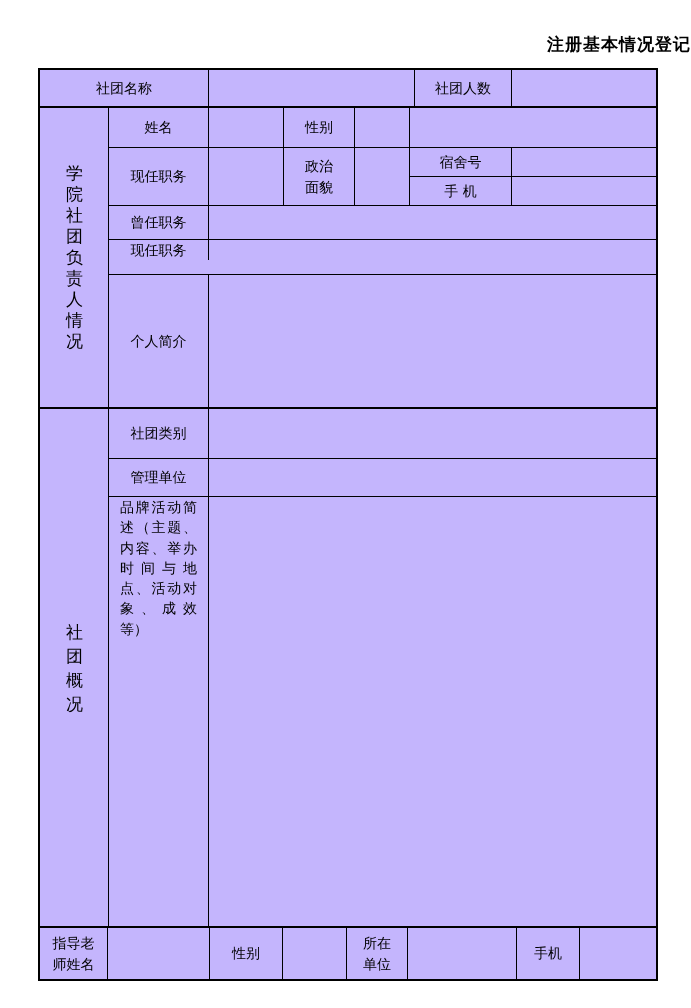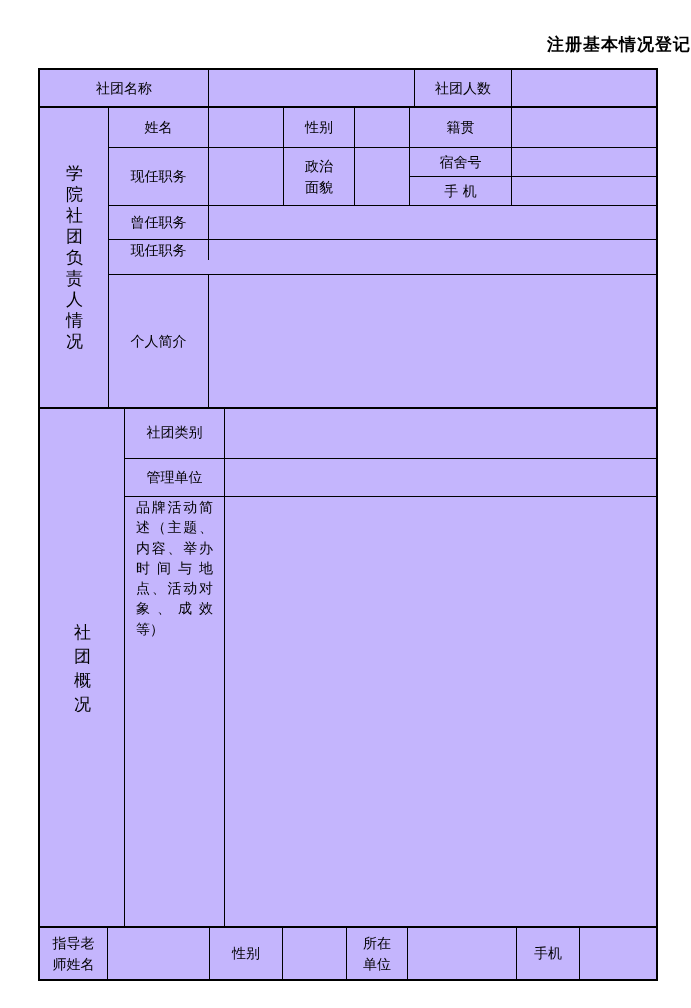--- a/index.html
+++ b/index.html
@@ -63,21 +63,20 @@
       <div class="cell" style="width:69px;">
         <span class="vtext lh21">学院社团负责人情况</span>
       </div>
       <div class="col grow">
 
         <div class="row" style="height:40px;">
           <div class="cell" style="width:100px;">姓名</div>
           <div class="cell" style="width:75px;"></div>
           <div class="cell" style="width:71px;">性别</div>
           <div class="cell" style="width:55px;"></div>
-          <div class="cell" style="width:102px;">籍贯</div>
           <div class="cell grow nr"></div>
         </div>
 
         <div class="row" style="height:58px;">
           <div class="cell" style="width:100px;">现任职务</div>
           <div class="cell" style="width:75px;"></div>
           <div class="cell" style="width:71px;">
             <span class="w2em">政治面貌</span>
           </div>
           <div class="cell" style="width:55px;"></div>
@@ -105,26 +104,26 @@
 
         <div class="row grow nb">
           <div class="cell" style="width:100px;">个人简介</div>
           <div class="cell grow nr"></div>
         </div>
 
       </div>
     </div>
 
     <div class="row hb" style="height:519px;">
-      <div class="cell" style="width:85px;">
+      <div class="cell" style="width:69px;">
         <span class="vtext lh24">社团概况</span>
       </div>
       <div class="col grow">
 
-        <div class="row" style="height:50px;font-family:Liberation Mono, monospace;">
+        <div class="row" style="height:50px;">
           <div class="cell" style="width:100px;">社团类别</div>
           <div class="cell grow nr"></div>
         </div>
 
         <div class="row" style="height:38px;">
           <div class="cell" style="width:100px;">管理单位</div>
           <div class="cell grow nr"></div>
         </div>
 
         <div class="row grow nb">

